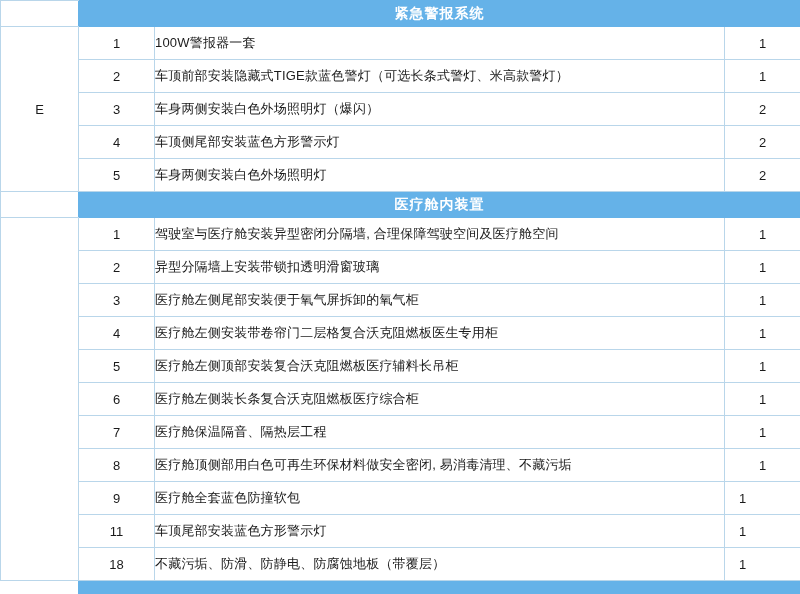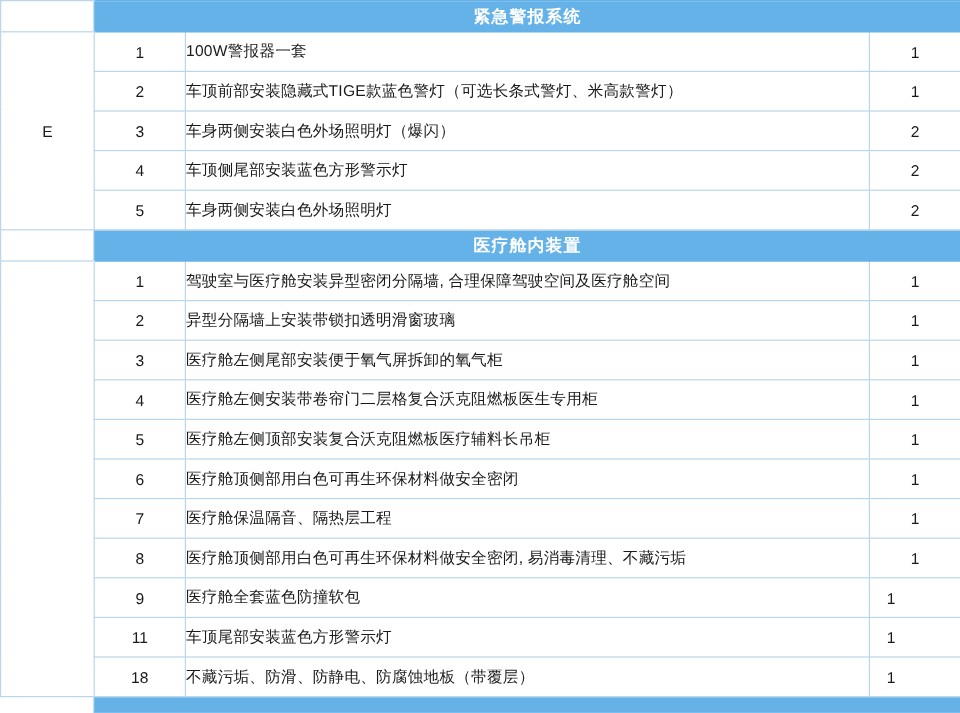--- a/index.html
+++ b/index.html
@@ -166,21 +166,21 @@
         <td class="desc">医疗舱左侧安装带卷帘门二层格复合沃克阻燃板医生专用柜</td>
         <td class="qty">1</td>
       </tr>
       <tr class="row">
         <td class="num">5</td>
         <td class="desc">医疗舱左侧顶部安装复合沃克阻燃板医疗辅料长吊柜</td>
         <td class="qty">1</td>
       </tr>
       <tr class="row">
         <td class="num">6</td>
-        <td class="desc">医疗舱顶侧部用白色可再生环保材料做安全密闭</td>
+        <td class="desc">医疗舱左侧装长条复合沃克阻燃板医疗综合柜</td>
         <td class="qty">1</td>
       </tr>
       <tr class="row">
         <td class="num">7</td>
         <td class="desc">医疗舱保温隔音、隔热层工程</td>
         <td class="qty">1</td>
       </tr>
       <tr class="row">
         <td class="num">8</td>
         <td class="desc">医疗舱顶侧部用白色可再生环保材料做安全密闭, 易消毒清理、不藏污垢</td>

